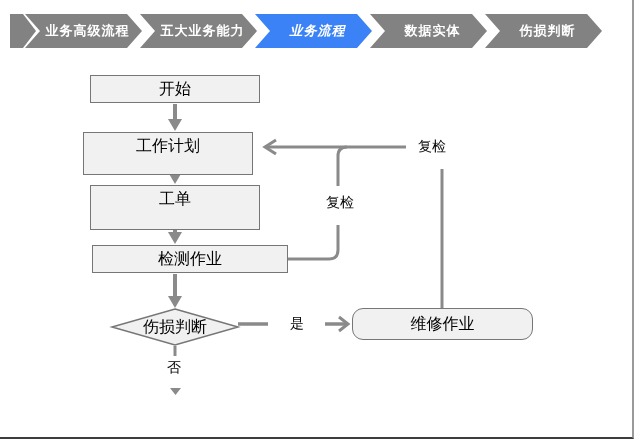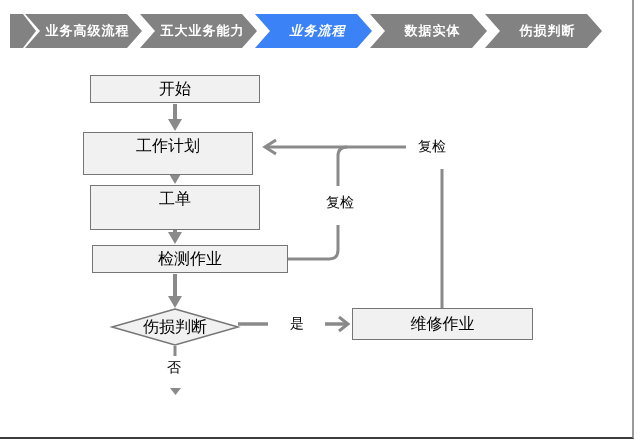--- a/index.html
+++ b/index.html
@@ -25,21 +25,21 @@
   
   .node{
     position:absolute;background:#f1f1f1;border:1.5px solid #767676;
     box-sizing:border-box;color:#000;font-size:16px;text-align:center;
   }
   .n-start  {left:90px; top:75px;  width:170px;height:28px;line-height:25px;}
   .n-plan   {left:83px; top:132px; width:170px;height:43px;line-height:26px;font-family:Liberation Serif, serif;}
   .n-order  {left:90px; top:185px; width:170px;height:45px;line-height:25px;}
   .n-inspect{left:92px; top:245px; width:196px;height:28px;line-height:25px;font-family:Liberation Serif, serif;}
   .n-end    {left:90px; top:395px; width:170px;height:28px;line-height:25px;}
-  .n-repair {left:352px;top:308px; width:181px;height:32px;line-height:29px;}
+  .n-repair {left:352px;top:308px; width:181px;height:32px;line-height:29px;border-radius:11px;}
   .diamond-label{
     position:absolute;left:113px;top:316px;width:124px;height:22px;
     text-align:center;font-size:16px;color:#000;line-height:22px;background:transparent;
   }
   
   .edge-label{
     position:absolute;transform:translate(-50%,-50%);
     font-size:14px;color:#000;white-space:nowrap;background:#fff;padding:0 2px;
   }
   .svg-layer{position:absolute;left:0;top:0;width:634px;height:439px;}

